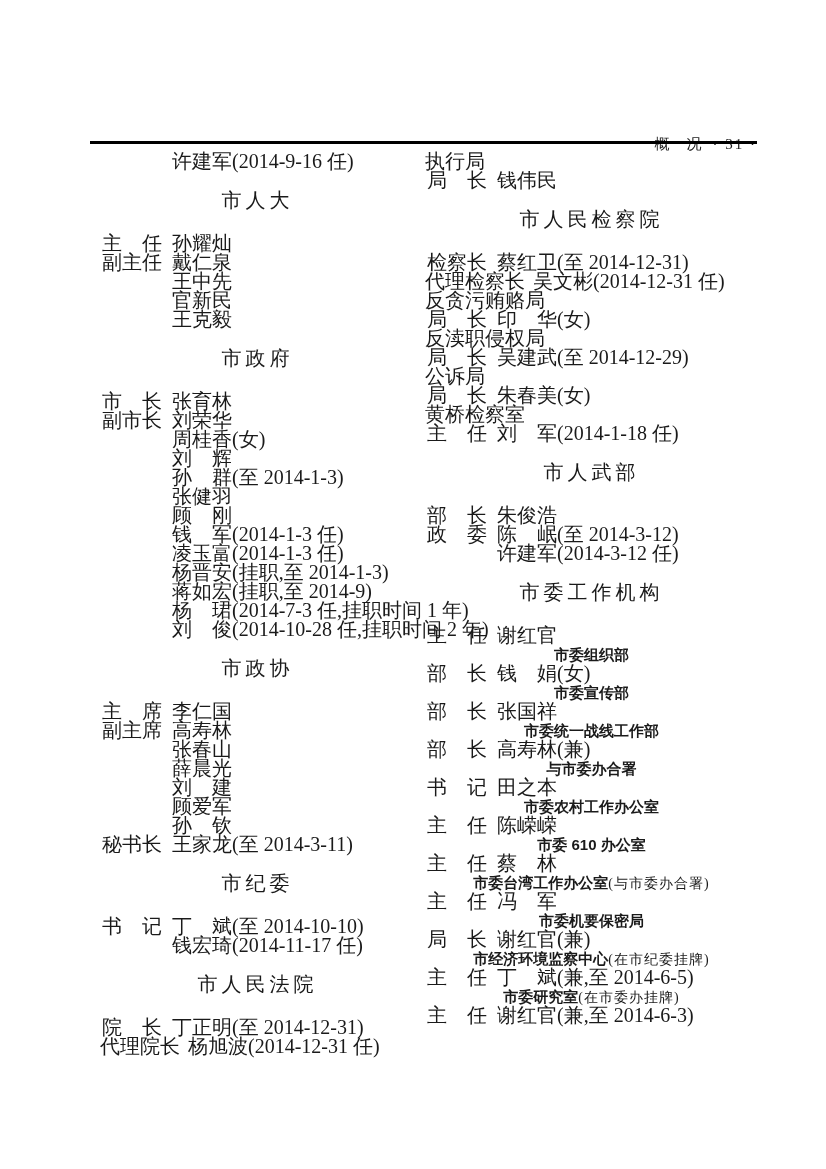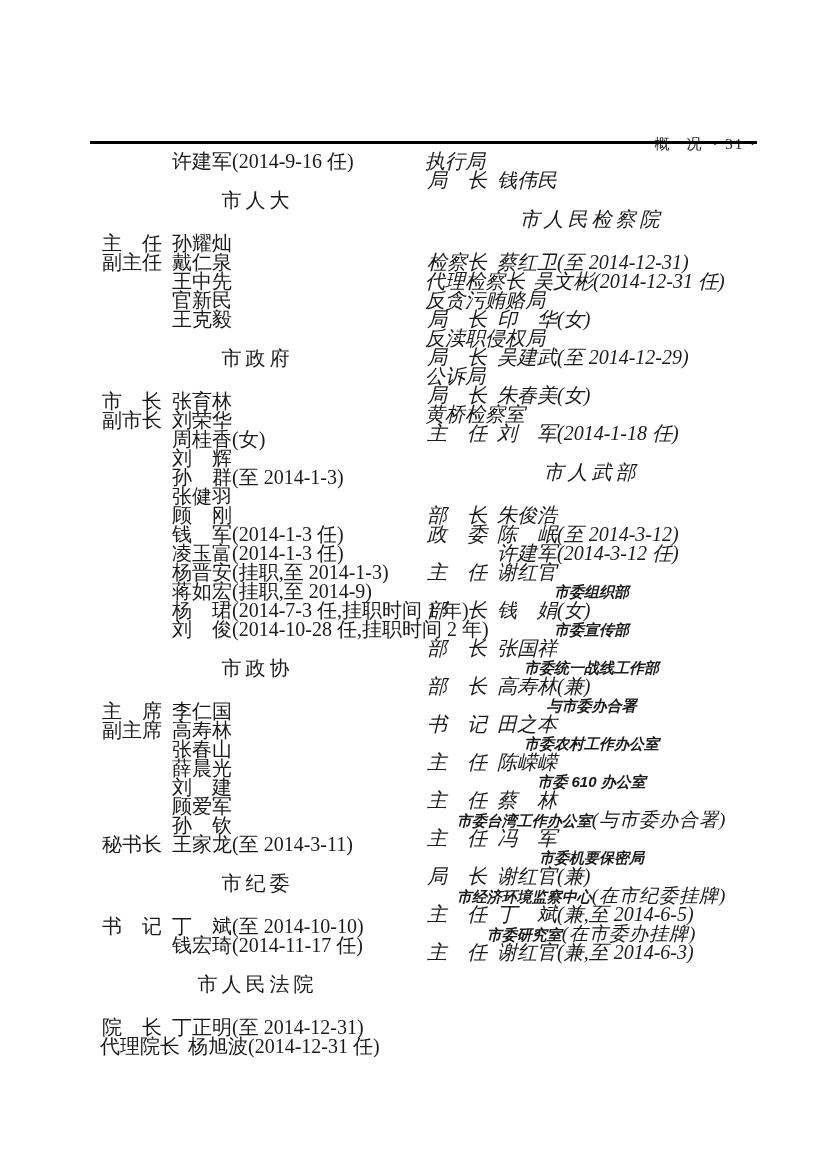--- a/index.html
+++ b/index.html
@@ -12,40 +12,40 @@
   .page{position:relative;width:826px;height:1169px;background:#ffffff;overflow:hidden;}
   .header{
     position:absolute;top:117px;right:69px;
     font-size:15px;line-height:18px;letter-spacing:1px;
     white-space:pre;
   }
   .hdr-page{margin-left:10px;letter-spacing:2px;}
   .rule{position:absolute;top:141px;left:90px;width:667px;height:2.5px;background:#000;}
   .column{position:absolute;top:152px;}
   .col-left{left:100px;width:315px;}
-  .col-right{left:425px;width:333px;font-style:italic;}
+  .col-right{left:425px;width:333px;}
   .row{
     min-height:19px;line-height:19px;font-size:20px;
     display:flex;white-space:pre;
   }
   .row .label{display:inline-block;min-width:64px;margin-right:8px;text-align:center;}
   .row.cont{padding-left:72px;}
   .heading{
     font-size:20px;line-height:26px;margin:16px 0 21px;
     text-align:center;letter-spacing:4px;font-weight:400;
     white-space:pre;
   }
   .subheading{
     height:19px;line-height:19px;text-align:center;
     font-family:"Liberation Sans", sans-serif;
     font-weight:700;font-size:15px;white-space:pre;
   }
   .sub-note{
     font-family:"Liberation Serif", serif;
-    font-weight:400;font-size:19px;letter-spacing:1px;text-align:center;
+    font-weight:400;font-size:14px;letter-spacing:1px;text-align:center;
   }
 </style>
 </head>
 <body>
 
 <div class="page">
   <div class="header">
     <span>概　况</span><span class="hdr-page">· 31 ·</span>
   </div>
   <div class="rule"></div>
@@ -98,20 +98,21 @@
       <div class="row org"><span class="org-text">反渎职侵权局</span></div>
       <div class="row entry"><span class="label">局　长</span><span class="name">吴建武(至 2014-12-29)</span></div>
       <div class="row org"><span class="org-text">公诉局</span></div>
       <div class="row entry"><span class="label">局　长</span><span class="name">朱春美(女)</span></div>
       <div class="row org"><span class="org-text">黄桥检察室</span></div>
       <div class="row entry"><span class="label">主　任</span><span class="name">刘　军(2014-1-18 任)</span></div>
       <div class="heading">市人武部</div>
       <div class="row entry"><span class="label">部　长</span><span class="name">朱俊浩</span></div>
       <div class="row entry"><span class="label">政　委</span><span class="name">陈　岷(至 2014-3-12)</span></div>
       <div class="row cont"><span class="name">许建军(2014-3-12 任)</span></div>
+      <div class="heading">市委工作机构</div>
       <div class="row entry"><span class="label">主　任</span><span class="name">谢红官</span></div>
       <div class="subheading"><span class="sub-main">市委组织部</span></div>
       <div class="row entry"><span class="label">部　长</span><span class="name">钱　娟(女)</span></div>
       <div class="subheading"><span class="sub-main">市委宣传部</span></div>
       <div class="row entry"><span class="label">部　长</span><span class="name">张国祥</span></div>
       <div class="subheading"><span class="sub-main">市委统一战线工作部</span></div>
       <div class="row entry"><span class="label">部　长</span><span class="name">高寿林(兼)</span></div>
       <div class="subheading"><span class="sub-main">与市委办合署</span></div>
       <div class="row entry"><span class="label">书　记</span><span class="name">田之本</span></div>
       <div class="subheading"><span class="sub-main">市委农村工作办公室</span></div>

